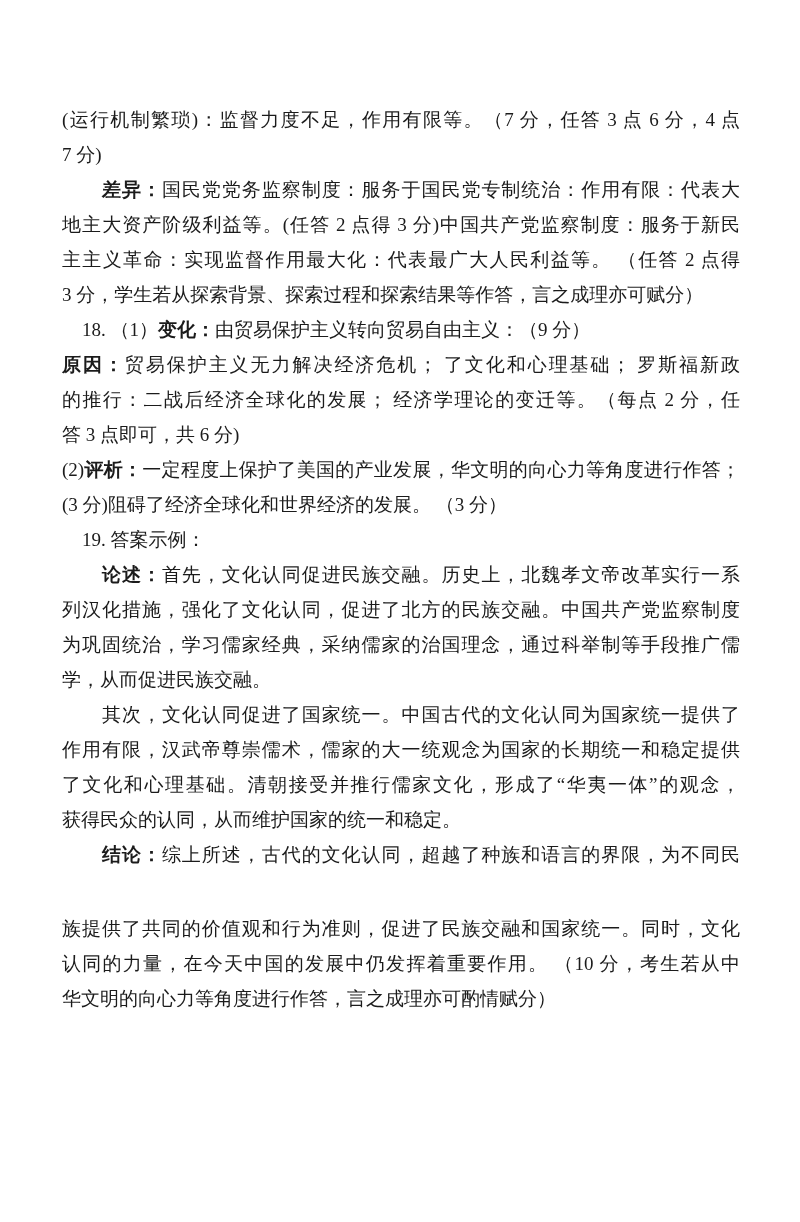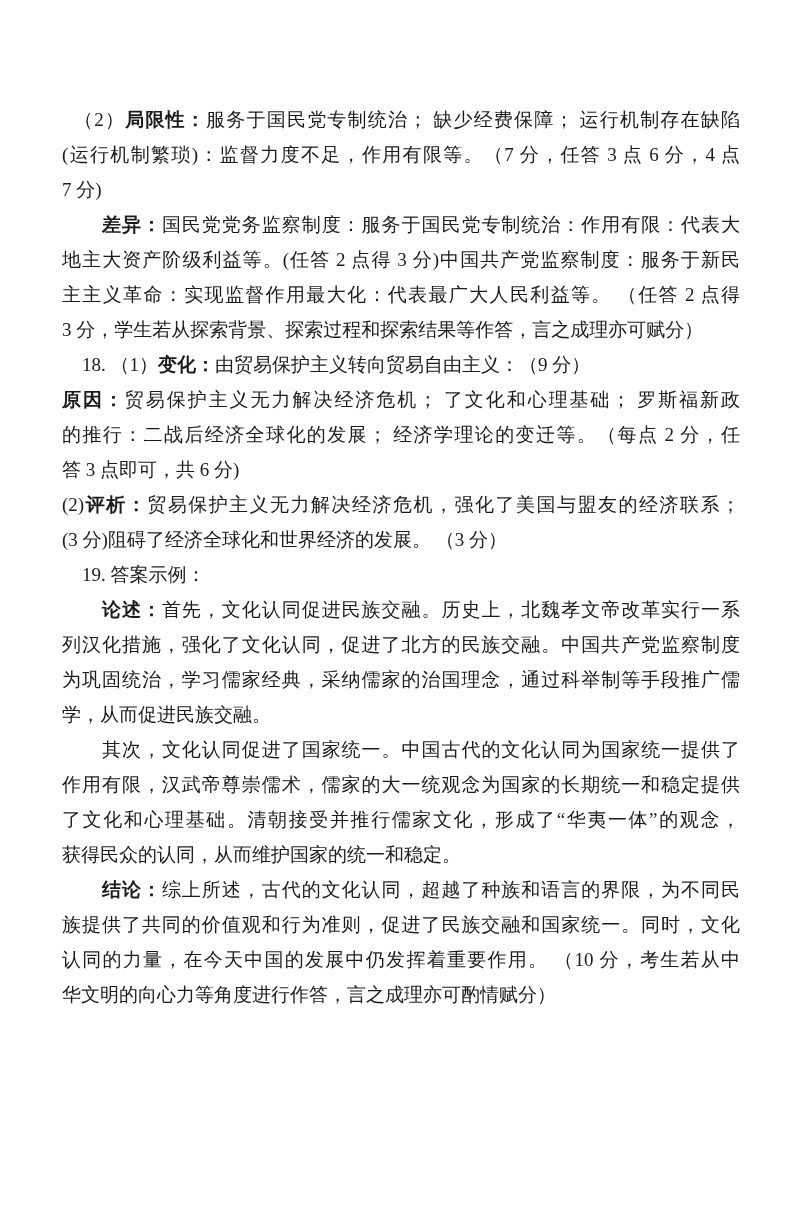--- a/index.html
+++ b/index.html
@@ -36,40 +36,39 @@
   }
   .seg-bold {
     font-weight: bold;
   }
 </style>
 </head>
 <body>
 
 <div class="page">
   <div class="content" id="doc-content">
-      <div class="line" style="text-indent: 12px;"><span class="seg-regular">（2）</span><span class="seg-bold">局限性：</span><span class="seg-regular">服务于国民党专制统治； 缺少经费保障； 运行机制存在缺陷</span></div>
       <div class="line" style="text-indent: 0px;"><span class="seg-regular">(运行机制繁琐)：监督力度不足，作用有限等。（7 分，任答 3 点 6 分，4 点</span></div>
       <div class="line last" style="text-indent: 0px;"><span class="seg-regular">7 分)</span></div>
       <div class="line" style="text-indent: 40px;"><span class="seg-bold">差异：</span><span class="seg-regular">国民党党务监察制度：服务于国民党专制统治：作用有限：代表大</span></div>
       <div class="line" style="text-indent: 0px;"><span class="seg-regular">地主大资产阶级利益等。(任答 2 点得 3 分)中国共产党监察制度：服务于新民</span></div>
       <div class="line" style="text-indent: 0px;"><span class="seg-regular">主主义革命：实现监督作用最大化：代表最广大人民利益等。 （任答 2 点得</span></div>
       <div class="line last" style="text-indent: 0px;"><span class="seg-regular">3 分，学生若从探索背景、探索过程和探索结果等作答，言之成理亦可赋分）</span></div>
       <div class="line last" style="text-indent: 20px;"><span class="seg-regular">18. （1）</span><span class="seg-bold">变化：</span><span class="seg-regular">由贸易保护主义转向贸易自由主义：（9 分）</span></div>
       <div class="line" style="text-indent: 0px;"><span class="seg-bold">原因：</span><span class="seg-regular">贸易保护主义无力解决经济危机； 了文化和心理基础； 罗斯福新政</span></div>
       <div class="line" style="text-indent: 0px;"><span class="seg-regular">的推行：二战后经济全球化的发展； 经济学理论的变迁等。（每点 2 分，任</span></div>
       <div class="line last" style="text-indent: 0px;"><span class="seg-regular">答 3 点即可，共 6 分)</span></div>
-      <div class="line" style="text-indent: 0px;"><span class="seg-regular">(2)</span><span class="seg-bold">评析：</span><span class="seg-regular">贸易保护主义无力解决经济危机，强化了美国与盟友的经济联系；</span></div>
+      <div class="line" style="text-indent: 0px;"><span class="seg-regular">(2)</span><span class="seg-bold">评析：</span><span class="seg-regular">一定程度上保护了美国的产业发展，华文明的向心力等角度进行作答；</span></div>
       <div class="line last" style="text-indent: 0px;"><span class="seg-regular">(3 分)阻碍了经济全球化和世界经济的发展。 （3 分）</span></div>
       <div class="line last" style="text-indent: 20px;"><span class="seg-regular">19. 答案示例：</span></div>
       <div class="line" style="text-indent: 40px;"><span class="seg-bold">论述：</span><span class="seg-regular">首先，文化认同促进民族交融。历史上，北魏孝文帝改革实行一系</span></div>
       <div class="line" style="text-indent: 0px;"><span class="seg-regular">列汉化措施，强化了文化认同，促进了北方的民族交融。中国共产党监察制度</span></div>
       <div class="line" style="text-indent: 0px;"><span class="seg-regular">为巩固统治，学习儒家经典，采纳儒家的治国理念，通过科举制等手段推广儒</span></div>
       <div class="line last" style="text-indent: 0px;"><span class="seg-regular">学，从而促进民族交融。</span></div>
       <div class="line" style="text-indent: 40px;"><span class="seg-regular">其次，文化认同促进了国家统一。中国古代的文化认同为国家统一提供了</span></div>
       <div class="line" style="text-indent: 0px;"><span class="seg-regular">作用有限，汉武帝尊崇儒术，儒家的大一统观念为国家的长期统一和稳定提供</span></div>
       <div class="line" style="text-indent: 0px;"><span class="seg-regular">了文化和心理基础。清朝接受并推行儒家文化，形成了“华夷一体”的观念，</span></div>
       <div class="line last" style="text-indent: 0px;"><span class="seg-regular">获得民众的认同，从而维护国家的统一和稳定。</span></div>
       <div class="line" style="text-indent: 40px;"><span class="seg-bold">结论：</span><span class="seg-regular">综上所述，古代的文化认同，超越了种族和语言的界限，为不同民</span></div>
-      <div class="line" style="text-indent: 0px;"><span class="seg-regular">族提供了共同的价值观和行为准则，促进了民族交融和国家统一。同时，文化</span></div>
+      <div class="line" style="text-indent: 0px; margin-top: 39px;"><span class="seg-regular">族提供了共同的价值观和行为准则，促进了民族交融和国家统一。同时，文化</span></div>
       <div class="line" style="text-indent: 0px;"><span class="seg-regular">认同的力量，在今天中国的发展中仍发挥着重要作用。 （10 分，考生若从中</span></div>
       <div class="line last" style="text-indent: 0px;"><span class="seg-regular">华文明的向心力等角度进行作答，言之成理亦可酌情赋分）</span></div>
     </div>
 </div>
 
 </body></html>

